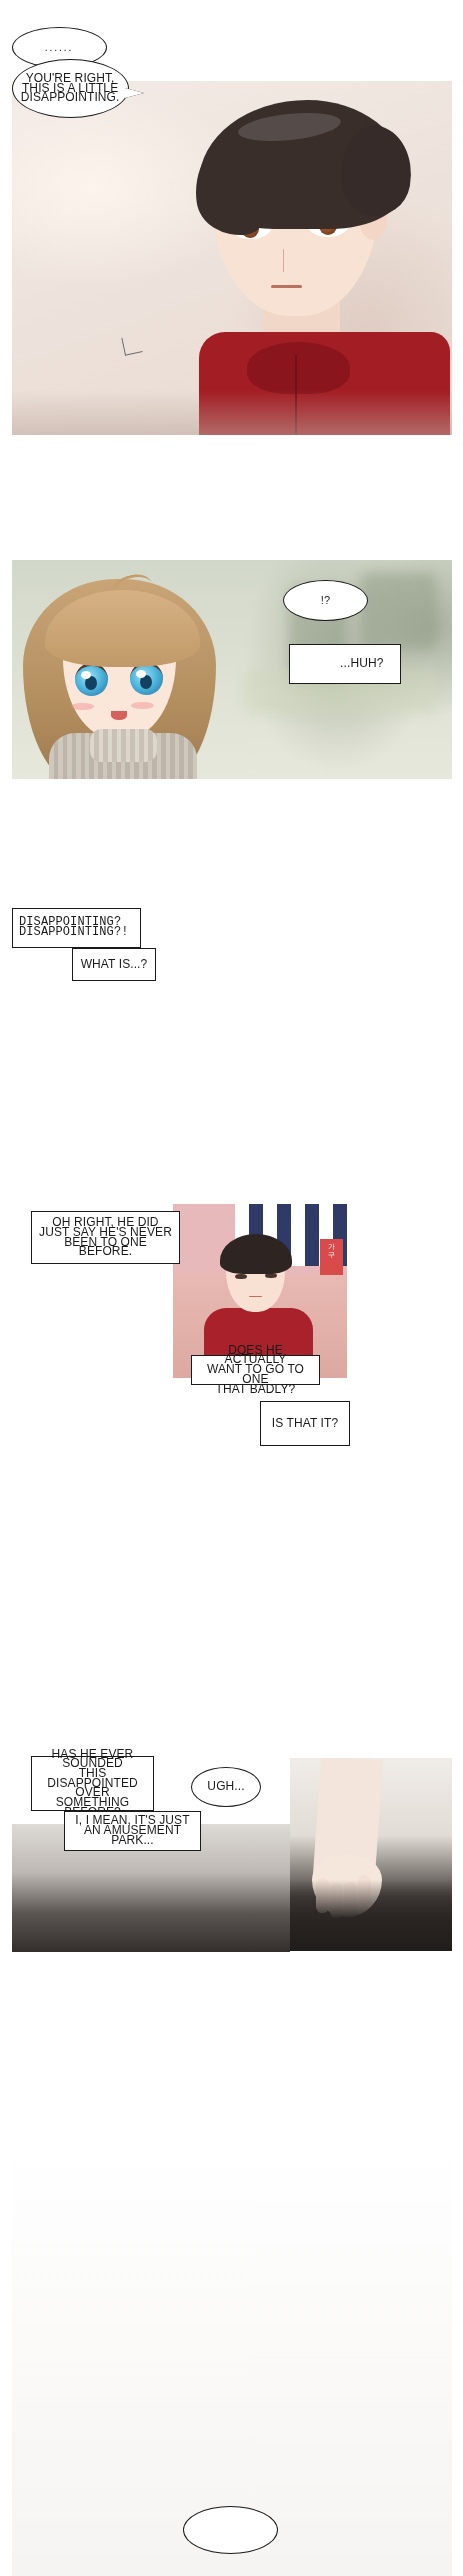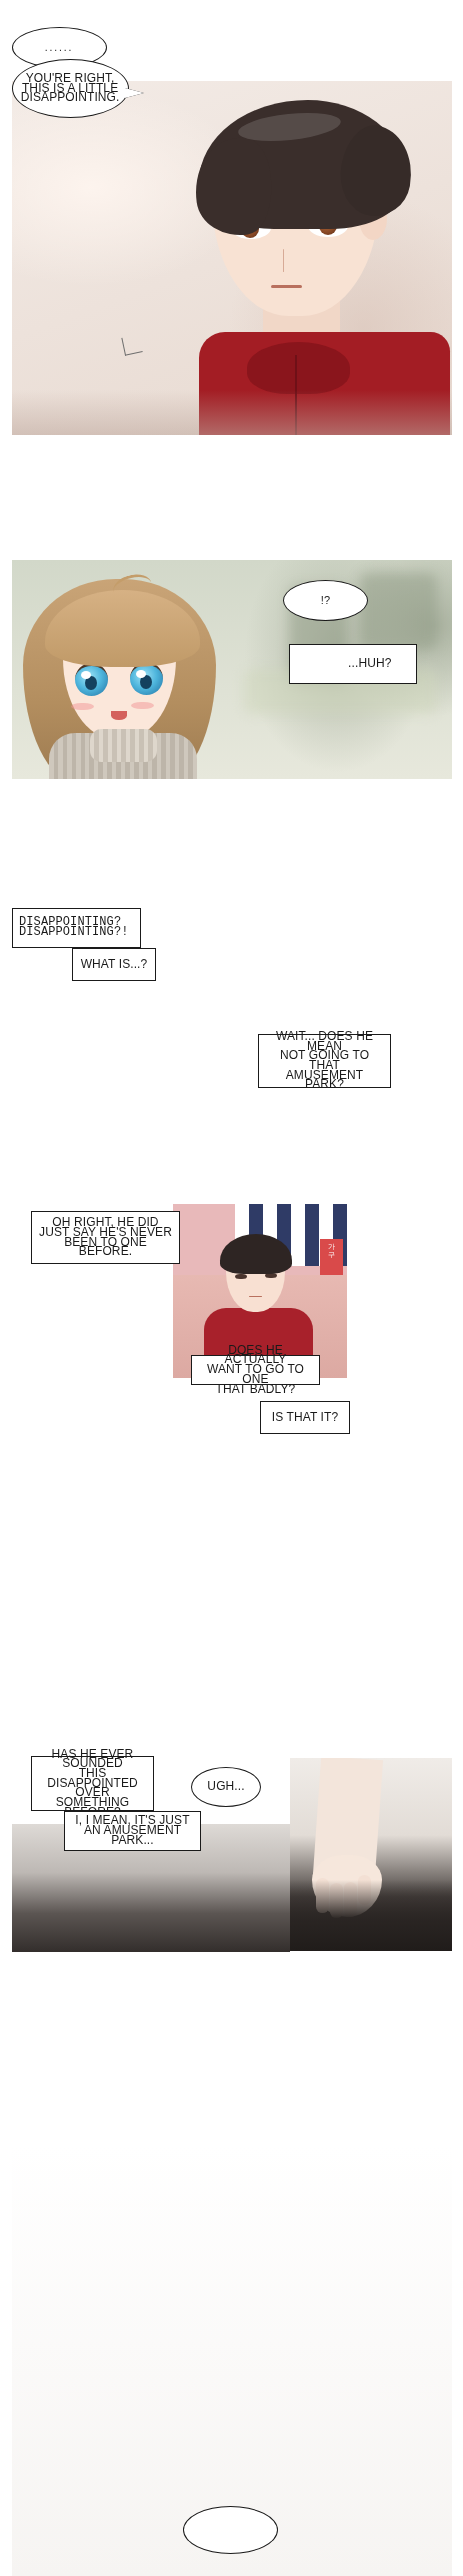--- a/index.html
+++ b/index.html
@@ -450,21 +450,21 @@
 
   
   #bubble-interrobang {
     left: 283px; top: 580px;
     width: 85px; height: 41px;
     font-size: 11px;
   }
   
   #bubble-huh {
     left: 289px; top: 644px;
-    width: 128px; height: 40px;
+    width: 112px; height: 40px;
     border-radius: 0;
     padding-left: 40px;
   }
 
   
   #bubble-disappointing {
     left: 11.6px; top: 908px;
     width: 129px; height: 40px;
     text-align: left;
     justify-content: flex-start;
@@ -481,21 +481,21 @@
   #bubble-ohright {
     left: 31px; top: 1211px;
     width: 149px; height: 53px;
   }
   #bubble-actually {
     left: 191px; top: 1355px;
     width: 129px; height: 30px;
   }
   #bubble-isthat {
     left: 260px; top: 1401px;
-    width: 90px; height: 33px;
+    width: 90px; height: 45px;
   }
   #bubble-hasheever {
     left: 31px; top: 1756px;
     width: 123px; height: 55px;
   }
   #bubble-ugh {
     left: 191px; top: 1767px;
     width: 70px; height: 40px;
     border-radius: 50%/50%;
   }
@@ -592,25 +592,20 @@
     <span class="txt">...HUH?</span>
   </div>
 
   <div class="bubble rect" id="bubble-disappointing">
     <span class="txt">DISAPPOINTING?
 DISAPPOINTING?!</span>
   </div>
   <div class="bubble rect" id="bubble-whatis">
     <span class="txt">WHAT IS...?</span>
   </div>
-  <div class="bubble rect" id="bubble-wait">
-    <span class="txt">WAIT... DOES HE MEAN
-NOT GOING TO THAT
-AMUSEMENT PARK?</span>
-  </div>
 
   <div class="panel" id="panel-3">
     <div class="p3-wall"></div>
     <div class="p3-stripes"></div>
     <div class="p3-sign">
       <span class="txt" style="white-space:pre-line;">가
 구</span>
     </div>
     <div class="p3-lower"></div>
     <div class="p3-boy">

